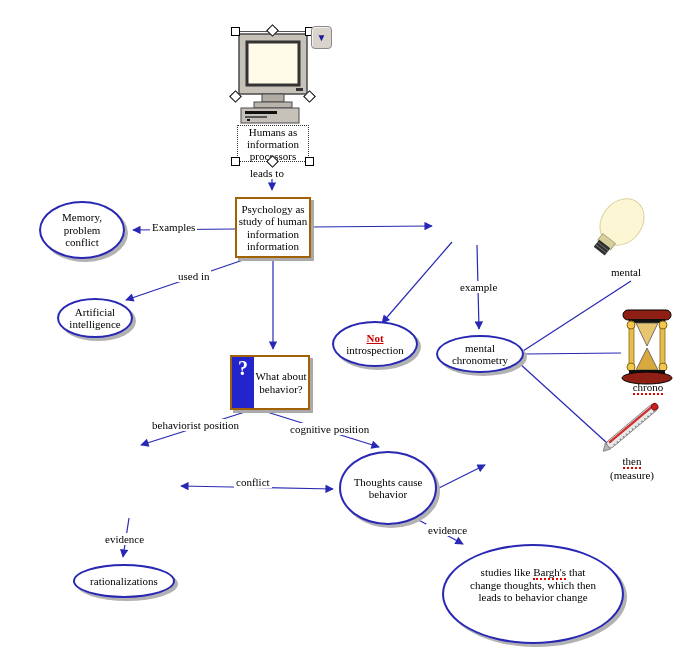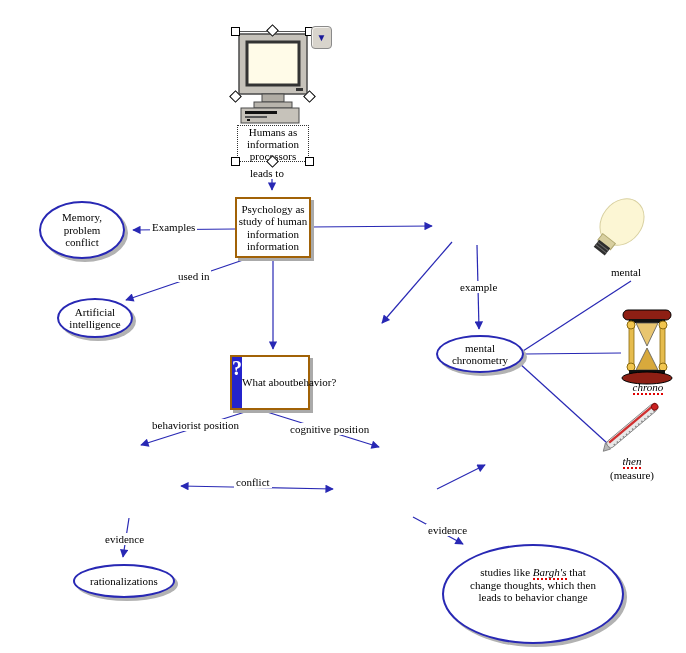--- a/index.html
+++ b/index.html
@@ -9,40 +9,40 @@
   .node{position:absolute;box-sizing:border-box;background:#fff;z-index:2;
         display:flex;flex-direction:column;align-items:center;justify-content:center;
         text-align:center;font:11px/12.5px "Liberation Serif",serif;}
   .ellipse{border:2px solid #2828b4;border-radius:50%;box-shadow:3px 3px 0 #b2b2b2;}
   .rectbox{border:2px solid #a16207;box-shadow:3px 3px 0 #aaaaaa;}
   .node .ln{white-space:nowrap;}
   .linklabel{position:absolute;z-index:3;background:#fff;padding:0 2px;
              font:11px/12px "Liberation Serif",serif;white-space:nowrap;text-align:center;}
   .annot{position:absolute;z-index:3;font:11px/12px "Liberation Serif",serif;
          white-space:nowrap;text-align:center;}
-  .redsquiggle{border-bottom:2px dotted #e00000;padding-bottom:0px;font-style:italic;}
+  .redsquiggle{border-bottom:2px dotted #e00000;padding-bottom:0px;}
   .notword{color:#cc0000;font-weight:bold;text-decoration:underline;}
   
   .sel-handle-sq{position:absolute;width:7px;height:7px;background:#fff;border:1px solid #000;z-index:4;}
   .sel-handle-di{position:absolute;width:7px;height:7px;background:#fff;border:1px solid #000;
                  transform:rotate(45deg);z-index:4;}
   .sel-topline{position:absolute;left:236px;top:31px;width:73px;height:0;border-top:1px solid #555;z-index:3;}
   .dotted-label{position:absolute;left:237px;top:125px;width:72px;height:37px;box-sizing:border-box;
                 border:1px dotted #333;z-index:3;background:#fff;display:flex;flex-direction:column;
                 align-items:center;justify-content:center;font:11px/12px "Liberation Serif",serif;text-align:center;}
   .dropdown-btn{position:absolute;left:311px;top:26px;width:21px;height:23px;box-sizing:border-box;
                 background:#d8d4cc;border:1px solid #8a8a8a;border-radius:4px;z-index:4;
                 display:flex;align-items:center;justify-content:center;box-shadow:inset 1px 1px 0 #f4f2ee;}
   .dropdown-btn span{color:#1a1a99;font-size:10px;line-height:10px;}
   
   #what-box{left:230px;top:355px;width:80px;height:55px;flex-direction:row;padding:0;
             justify-content:flex-start;align-items:stretch;}
   #what-q{width:22px;background:#2424cc;color:#fff;font:bold 20px/20px "Liberation Serif",serif;
           display:flex;align-items:flex-start;justify-content:center;padding-top:1px;}
-  #what-text{flex:1;display:flex;align-items:center;justify-content:center;}
+  #what-text{flex:1;display:flex;flex-direction:column;align-items:center;justify-content:center;}
 </style>
 </head>
 <body>
 
 <div id="canvas">
 
   <svg class="overlay" width="686" height="653">
     <defs>
       <marker id="arr" viewBox="0 0 10 10" refX="9" refY="5" markerWidth="9" markerHeight="7" orient="auto-start-reverse">
         <path d="M0,0 L10,5 L0,10 z" fill="#2828b4"></path>
@@ -153,27 +153,35 @@
     <div class="ln">problem</div>
     <div class="ln">conflict</div>
   </div>
 
   <div class="node ellipse" style="left:57px;top:298px;width:76px;height:40px">
     <div class="ln">Artificial</div>
     <div class="ln">intelligence</div>
   </div>
 
 
+  <div class="node ellipse" style="left:332px;top:321px;width:86px;height:46px">
+    <div class="ln"><span class="notword">Not</span></div>
+    <div class="ln">introspection</div>
+  </div>
 
   <div class="node ellipse" style="left:436px;top:335px;width:88px;height:38px">
     <div class="ln">mental</div>
     <div class="ln">chronometry</div>
   </div>
 
 
+  <div class="node ellipse" style="left:339px;top:451px;width:98px;height:74px">
+    <div class="ln">Thoughts cause</div>
+    <div class="ln">behavior</div>
+  </div>
 
   <div class="node ellipse" style="left:73px;top:564px;width:102px;height:34px">
     <div class="ln">rationalizations</div>
   </div>
 
 
   <div class="node ellipse" style="left:442px;top:544px;width:182px;height:100px;padding-bottom:18px">
     <div class="ln">
       <span>studies like </span><span class="redsquiggle">Bargh's</span><span> that</span>
     </div>

